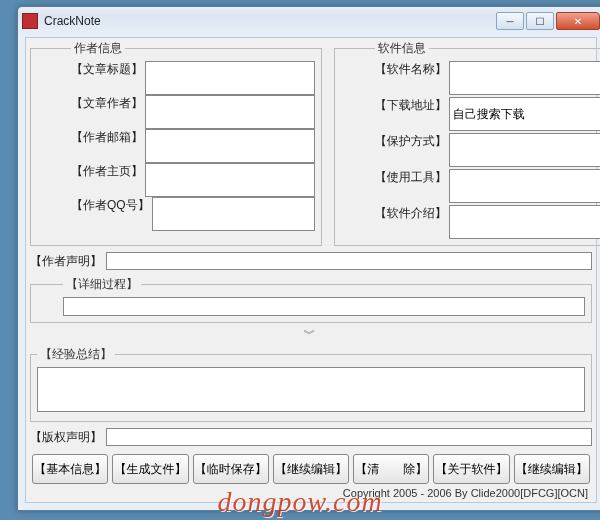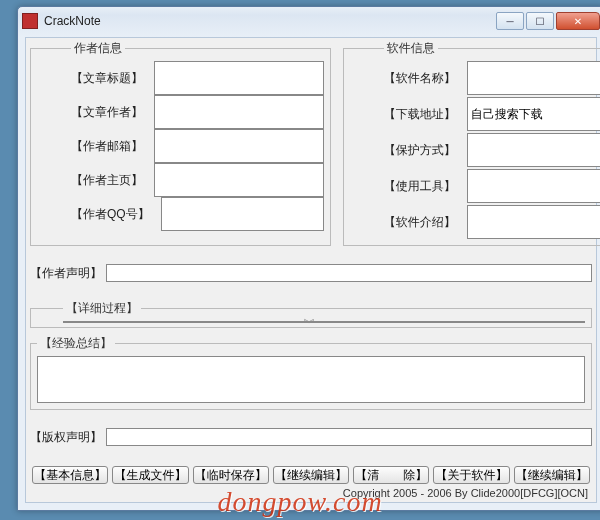--- a/index.html
+++ b/index.html
@@ -9,30 +9,30 @@
 .app-icon { width: 16px; height: 16px; background: #c03030; border: 1px solid #802020; margin-right: 6px; }
 .title { flex: 1; color: #222; }
 .winbtns { display: flex; gap: 0; }
 .winbtn { width: 28px; height: 18px; border: 1px solid #8aa4c2; border-radius: 2px; background: linear-gradient(#f4f8fc,#d4e2f0); display: flex; align-items: center; justify-content: center; color: #334; font-size: 10px; margin-left: 2px; }
 .winbtn.close { width: 44px; background: linear-gradient(#f0a090,#d05030); border-color: #a04030; color: #fff; border-radius: 2px 4px 2px 2px; }
 .client { position: absolute; left: 7px; top: 30px; right: 7px; bottom: 7px; background: #f0f0f0; border: 1px solid #b8c8da; }
 fieldset.grp { border: 1px solid #bbb; margin: 2px 4px; padding: 4px 6px 6px; position: relative; }
 fieldset.grp > legend { font-size: 12px; padding: 0 3px; color: #333; }
 .toprow { display: flex; gap: 4px; }
 .toprow fieldset { flex: 1; padding-left: 40px; }
-.fld { display: flex; align-items: center; gap: 11px; }
+.fld { display: flex; align-items: flex-start; gap: 2px; }
 .fld label { white-space: nowrap; color: #222; }
 .fld input { flex: 1; min-width: 0; height: 34px; border: 1px solid #888; background: #fff; padding: 0 3px; font-size: 12px; }
-.line { display: flex; align-items: center; gap: 4px; margin: 16px 4px; }
+.line { display: flex; align-items: center; gap: 4px; margin: 4px 4px; }
 .line label { white-space: nowrap; color: #222; }
 .line input { flex: 1; height: 18px; border: 1px solid #888; background: #fff; padding: 0 3px; font-size: 12px; }
 .ta { width: 100%; border: 1px solid #888; background: #fff; resize: none; font-size: 12px; overflow: scroll; }
 .divider { text-align: center; color: #888; padding: 1px; cursor: ns-resize; letter-spacing: 3px; }
 .btnbar { display: flex; gap: 4px; justify-content: space-between; padding: 4px 6px 2px; }
-.btn { flex: 1; height: 18px; border: 1px solid #888; border-radius: 3px; background: linear-gradient(#fdfdfd,#e4e4e4); font-size: 12px; cursor: pointer; white-space: nowrap; overflow: hidden; }
+.btn { flex: 1; height: 30px; border: 1px solid #888; border-radius: 3px; background: linear-gradient(#fdfdfd,#e4e4e4); font-size: 12px; cursor: pointer; white-space: nowrap; overflow: hidden; }
 .footer { text-align: right; font-size: 11px; color: #333; padding: 1px 8px 3px; }
 .watermark { position: absolute; left: 50%; bottom: 2px; transform: translateX(-50%); font-size: 28px; color: #d03010; font-family: Georgia, serif; font-style: italic; opacity: .85; pointer-events: none; letter-spacing: 1px; text-shadow: 1px 1px 0 #fff; z-index: 200; }
 fieldset.flexgrp { display: flex; flex-direction: column; }
 </style>
 </head>
 <body>
 
 <div class="window">
   <div class="titlebar">
     <div class="app-icon"></div>

